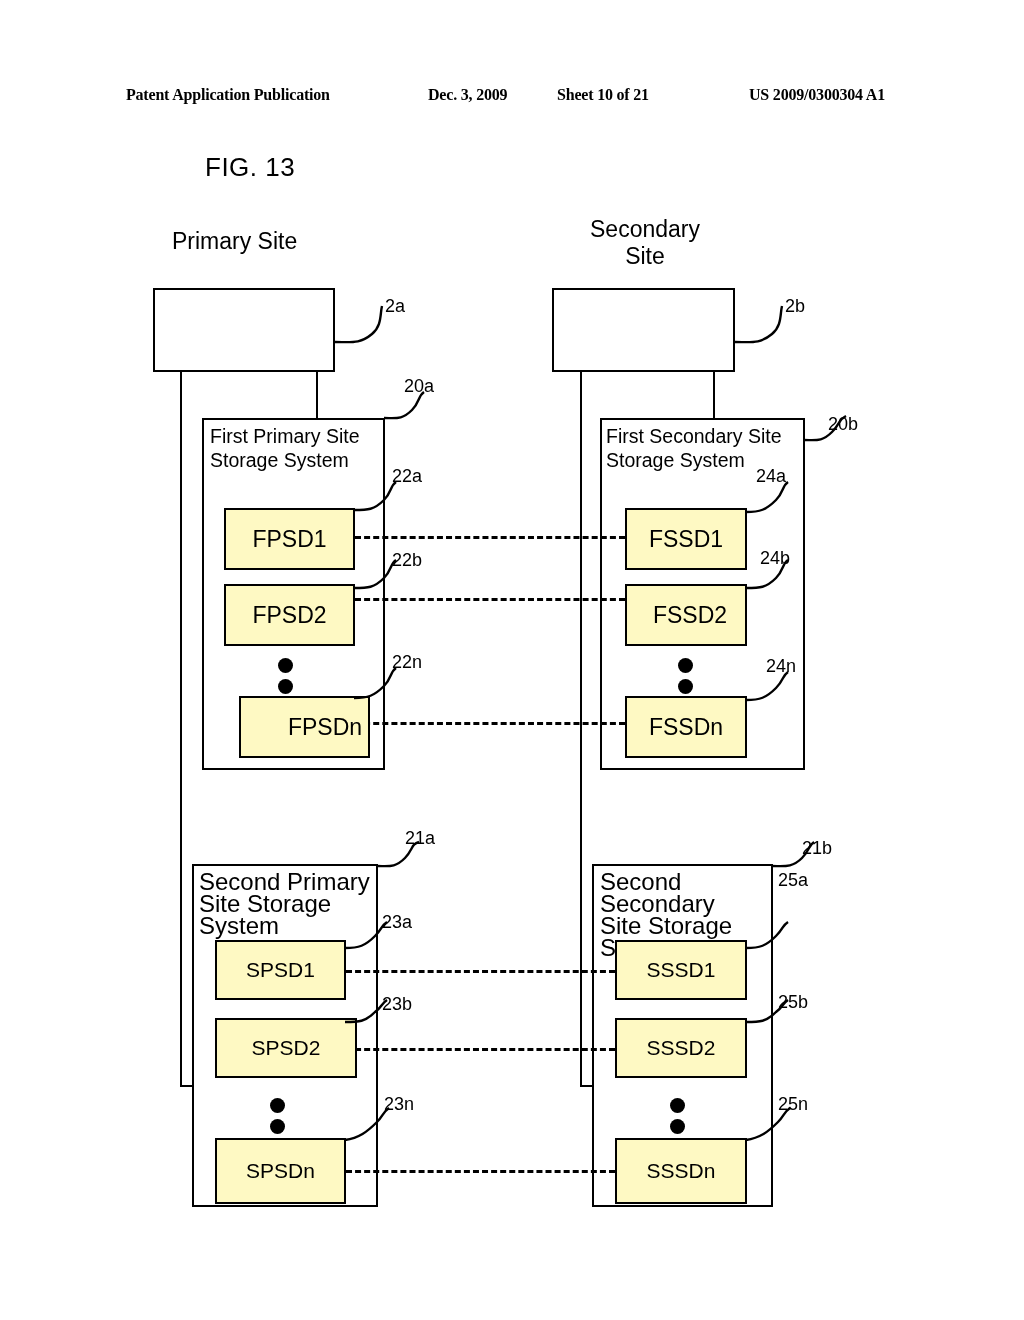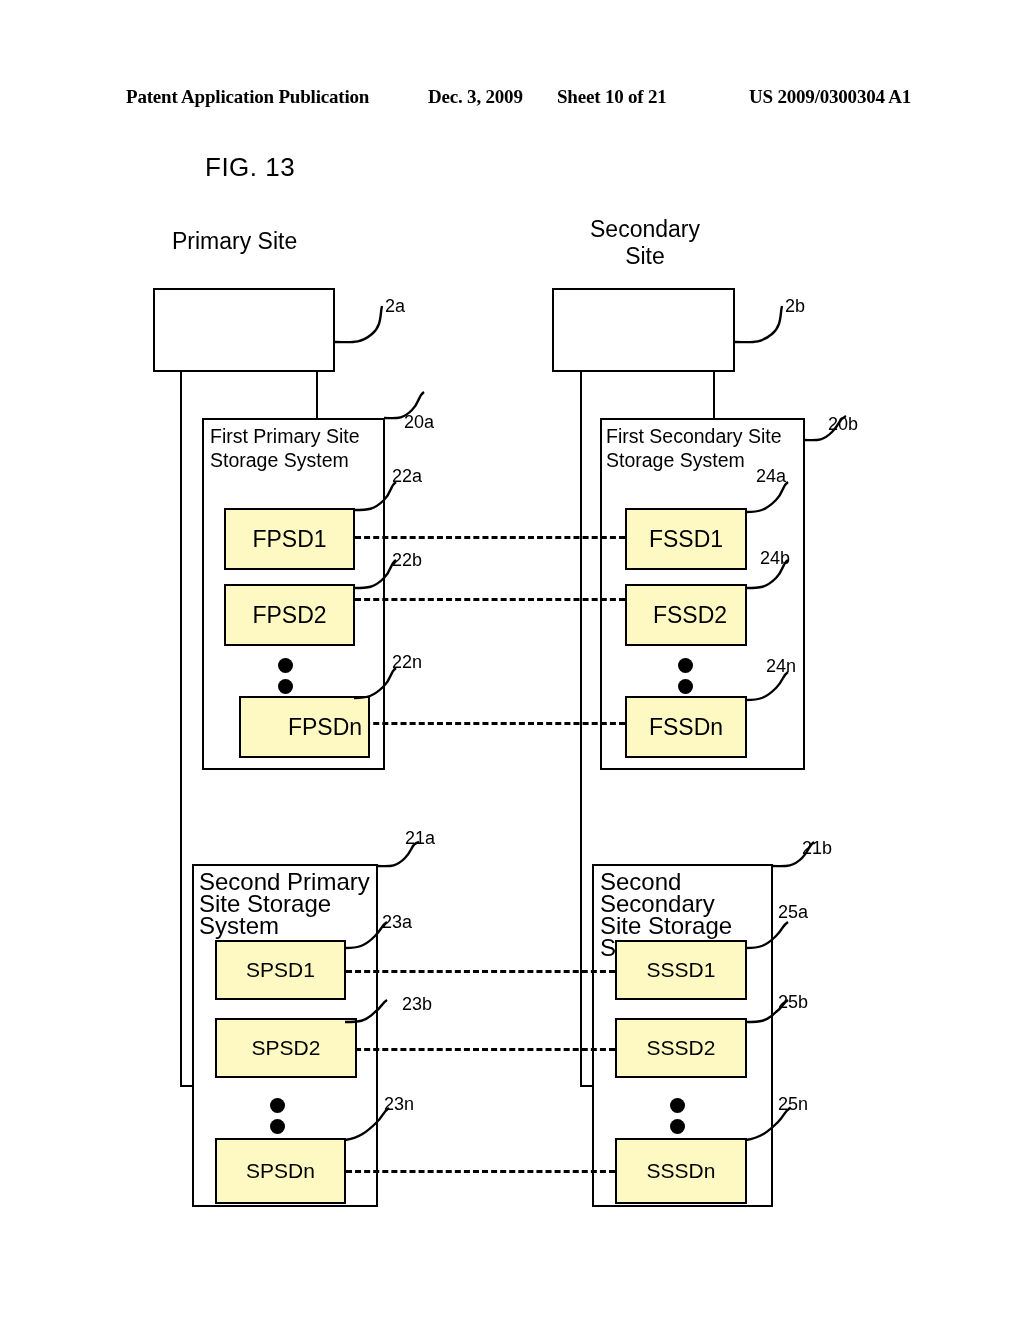--- a/index.html
+++ b/index.html
@@ -18,21 +18,21 @@
 
   
   .patent-header {
     position: absolute;
     top: 86px;
     left: 0;
     width: 1024px;
     height: 26px;
     font-family: "Liberation Serif", serif;
     font-weight: bold;
-    font-size: 19px;
+    font-size: 16px;
     letter-spacing: -0.2px;
     white-space: nowrap;
   }
   .ph-pub   { position: absolute; left: 126px; top: 0; }
   .ph-date  { position: absolute; left: 428px; top: 0; }
   .ph-sheet { position: absolute; left: 557px; top: 0; }
   .ph-num   { position: absolute; left: 705px; top: 0; margin-left: 44px; }
 
   
   .fig-label {
@@ -175,21 +175,21 @@
 <div class="vline" style="left:580px; top:372px; height:714px;"></div>
 <div class="hline" style="left:580px; top:1085px; width:12px;"></div>
 <div class="vline" style="left:713px; top:372px; height:48px;"></div>
 
 <div class="container-box" style="left:202px; top:418px; width:183px; height:352px;"></div>
 <div class="container-title" style="left:210px; top:424px; width:180px;">First Primary Site
 Storage System</div>
 <svg class="leader" style="left:380px; top:388px; width:60px; height:40px;">
   <path d="M 4,30 C 16,30 22,32 32,22 C 40,14 38,8 44,4"></path>
 </svg>
-<div class="ref-label" style="left:404px; top:376px;margin-top:36px;">20a</div>
+<div class="ref-label" style="left:404px; top:376px;">20a</div>
 
 <div class="unit-box" style="left:224px; top:508px; width:131px; height:62px;">
   <span>FPSD1</span>
 </div>
 <svg class="leader" style="left:350px; top:478px; width:60px; height:40px;">
   <path d="M 4,32 C 18,32 24,32 34,22 C 42,14 40,8 46,4"></path>
 </svg>
 <div class="ref-label" style="left:392px; top:466px;">22a</div>
 
 <div class="unit-box" style="left:224px; top:584px; width:131px; height:62px;">
@@ -269,21 +269,21 @@
   <path d="M 4,30 C 18,30 24,28 34,18 C 42,10 40,8 46,4"></path>
 </svg>
 <div class="ref-label" style="left:382px; top:912px;">23a</div>
 
 <div class="unit-box small" style="left:215px; top:1018px; width:142px; height:60px;">
   <span>SPSD2</span>
 </div>
 <svg class="leader" style="left:341px; top:996px; width:60px; height:36px;">
   <path d="M 4,26 C 18,26 24,26 34,16 C 42,10 40,8 46,4"></path>
 </svg>
-<div class="ref-label" style="left:382px; top:994px;margin-left:20px;">23b</div>
+<div class="ref-label" style="left:382px; top:994px;">23b</div>
 
 <div class="ellipsis-dots" style="left:270px; top:1098px;">
   <i></i>
     <i></i>
 </div>
 
 <div class="unit-box small" style="left:215px; top:1138px; width:131px; height:66px;">
   <span>SPSDn</span>
 </div>
 <svg class="leader" style="left:341px; top:1104px; width:60px; height:42px;">
@@ -298,21 +298,21 @@
   <path d="M 4,28 C 16,28 24,30 34,20 C 42,12 40,8 46,4"></path>
 </svg>
 <div class="ref-label" style="left:802px; top:838px;">21b</div>
 
 <div class="unit-box small" style="left:615px; top:940px; width:132px; height:60px;">
   <span>SSSD1</span>
 </div>
 <svg class="leader" style="left:742px; top:918px; width:60px; height:38px;">
   <path d="M 4,30 C 18,30 24,28 34,18 C 42,10 40,8 46,4"></path>
 </svg>
-<div class="ref-label" style="left:778px; top:902px;text-align:center;">25a</div>
+<div class="ref-label" style="left:778px; top:870px;text-align:center;">25a</div>
 
 <div class="unit-box small" style="left:615px; top:1018px; width:132px; height:60px;">
   <span>SSSD2</span>
 </div>
 <svg class="leader" style="left:742px; top:996px; width:60px; height:36px;">
   <path d="M 4,26 C 18,26 24,26 34,16 C 42,10 40,8 46,4"></path>
 </svg>
 <div class="ref-label" style="left:778px; top:992px;">25b</div>
 
 <div class="ellipsis-dots" style="left:670px; top:1098px;">

